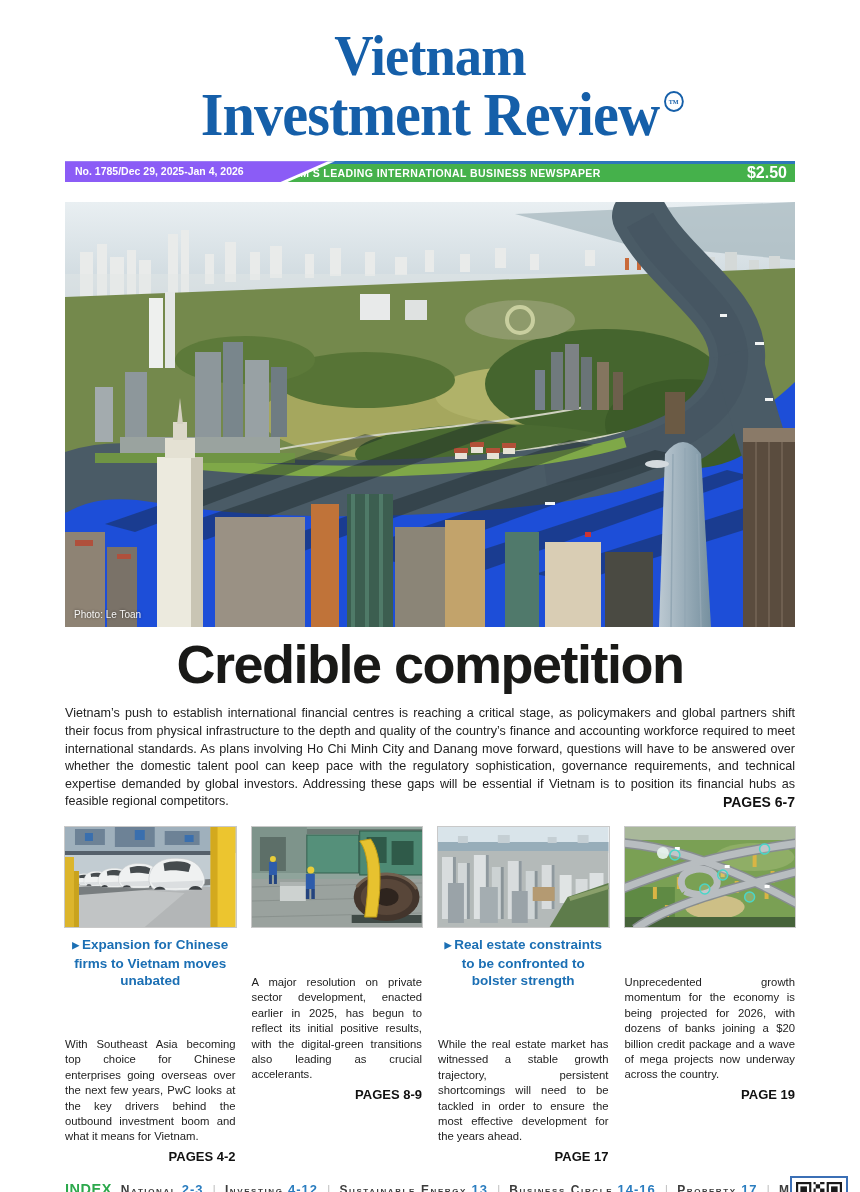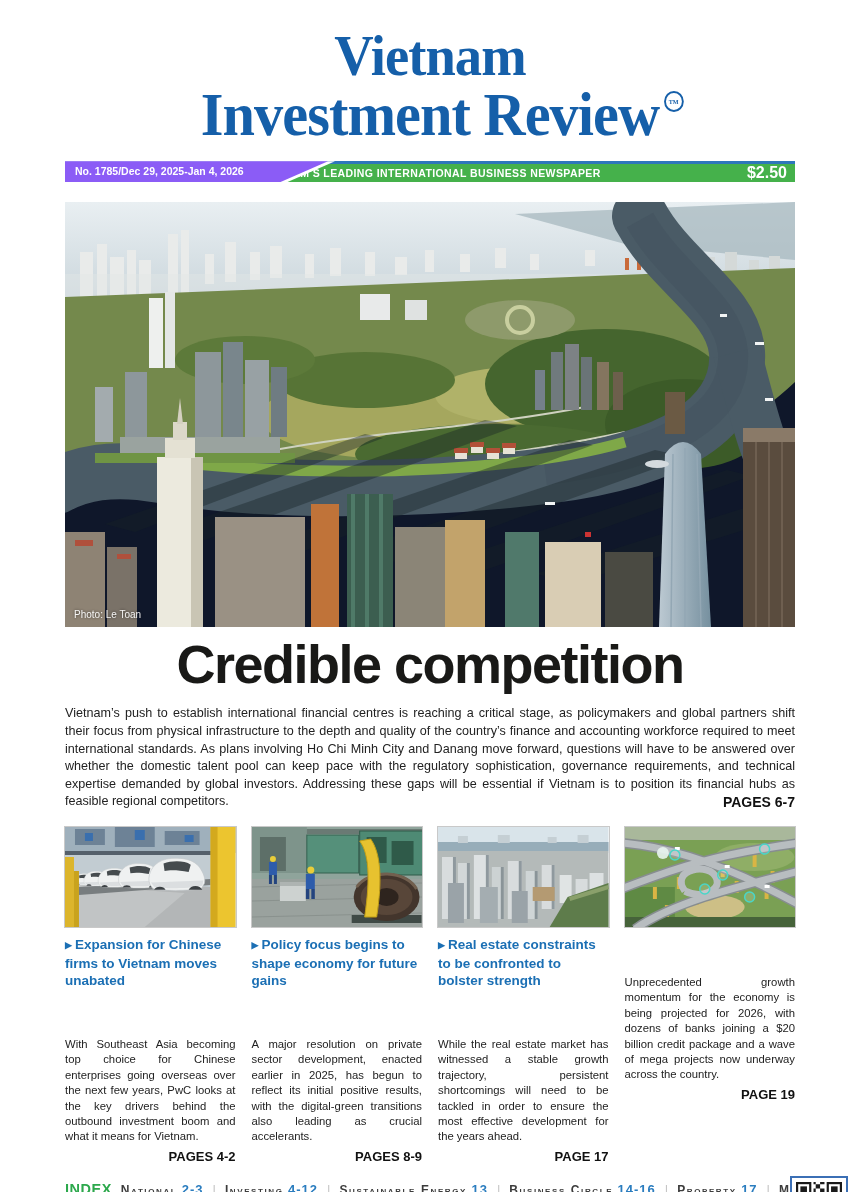--- a/index.html
+++ b/index.html
@@ -18,35 +18,35 @@
   .infobar{position:relative;margin:15px 65px 0;height:18px;background:#45b14b;border-top:3px solid #2e77bb;}
   .infobar .tagline{text-align:center;font-weight:bold;font-size:10.5px;line-height:18px;color:#fff;letter-spacing:.4px;}
   .infobar .price{position:absolute;right:8px;top:0;font-weight:bold;font-size:16px;line-height:18px;color:#fff;}
   .issue-bg{position:absolute;left:0;top:-3px;bottom:0;width:270px;background:#fff;
             clip-path:polygon(0 0,100% 0,calc(100% - 48px) 100%,0 100%);}
   .issue{position:absolute;left:0;top:-3px;bottom:0;width:263px;background:#8b5cf6;color:#fff;
          clip-path:polygon(0 0,100% 0,calc(100% - 48px) 100%,0 100%);
          font-weight:bold;font-size:10.5px;line-height:21px;padding-left:10px;box-sizing:border-box;}
 
   
-  .hero{position:relative;margin:20px 65px 0;width:730px;height:425px;background:#0f172a;}
+  .hero{position:relative;margin:20px 65px 0;width:730px;height:425px;background:#1d4ed8;}
   .hero svg{display:block;width:100%;height:100%;}
   .credit{position:absolute;left:9px;bottom:7px;color:#fff;font-size:10px;opacity:.92;text-shadow:0 0 3px rgba(0,0,0,.6);}
 
   
   .headline{margin-top:6px;text-align:center;font-weight:bold;font-size:54px;letter-spacing:-1.5px;color:#191917;}
   .standfirst{position:relative;width:730px;margin:10px auto 0;text-align:justify;
               font-size:12.6px;line-height:17.6px;color:#222;}
   .pages-main{position:absolute;right:0;bottom:-1px;font-weight:bold;font-size:14px;color:#111;background:#fff;padding-left:10px;}
 
   
   .teasers{width:730px;margin:16px auto 0;display:grid;grid-template-columns:repeat(4,1fr);column-gap:16px;}
   .thumb{height:100px;outline:1px solid #c9c9c9;}
   .thumb svg{display:block;width:100%;height:100%;}
-  .t-title{margin:9px 0 7px;font-weight:bold;font-size:13.5px;line-height:17px;color:#1b6fb4;cursor:pointer;}
+  .t-title{margin:9px 0 7px;font-weight:bold;font-size:13.5px;line-height:17px;color:#1b6fb4;cursor:pointer;text-align:center;}
   .arrow{font-size:9px;margin-right:3px;position:relative;top:-1px;}
   .t-body{text-align:justify;font-size:11.3px;line-height:15.4px;color:#222;margin-top:48px;}
   .t-pages{text-align:right;font-weight:bold;font-size:13px;margin-top:4px;color:#111;}
 
   
   .bottom{position:relative;width:730px;margin:16px auto 0;}
   .index-row{display:flex;align-items:baseline;gap:9px;white-space:nowrap;width:720px;}
   .index-label{color:#2ca84c;font-weight:bold;font-size:14.5px;letter-spacing:.5px;}
   .idx-name{font-variant:small-caps;font-weight:bold;font-size:12px;color:#3c3c3c;letter-spacing:1.6px;}
   .idx-pages{color:#2b7dbf;font-weight:bold;font-size:13px;letter-spacing:1px;}
@@ -317,21 +317,20 @@
           <circle cx="21" cy="32" r="3" fill="#e8cd3a"></circle>
             <rect x="17" y="35" width="8" height="13" fill="#2d5cab"></rect>
             <rect x="17" y="48" width="3" height="9" fill="#24447e"></rect>
             <rect x="22" y="48" width="3" height="9" fill="#24447e"></rect>
           <circle cx="59" cy="43" r="3.5" fill="#e8cd3a"></circle>
             <rect x="54" y="47" width="9" height="15" fill="#2d5cab"></rect>
             <rect x="54" y="62" width="3.5" height="10" fill="#24447e"></rect>
             <rect x="59.5" y="62" width="3.5" height="10" fill="#24447e"></rect>
         </svg>
       </div>
-      <div class="t-title"><span class="arrow">▶</span><span>Policy focus begins to shape economy for future gains</span></div>
       <div class="t-body">A major resolution on private sector development, enacted earlier in 2025, has begun to reflect its initial positive results, with the digital-green transitions also leading as crucial accelerants.</div>
       <div class="t-pages">PAGES 8-9</div>
     </div>
 
     <div class="col">
       <div class="thumb">
         <svg viewBox="0 0 171 100" preserveAspectRatio="none">
           <rect x="0" y="0" width="171" height="26" fill="#d9e4ea"></rect>
           <rect x="0" y="15" width="171" height="9" fill="#97adb9"></rect>
           <g fill="#c5cfd4">

